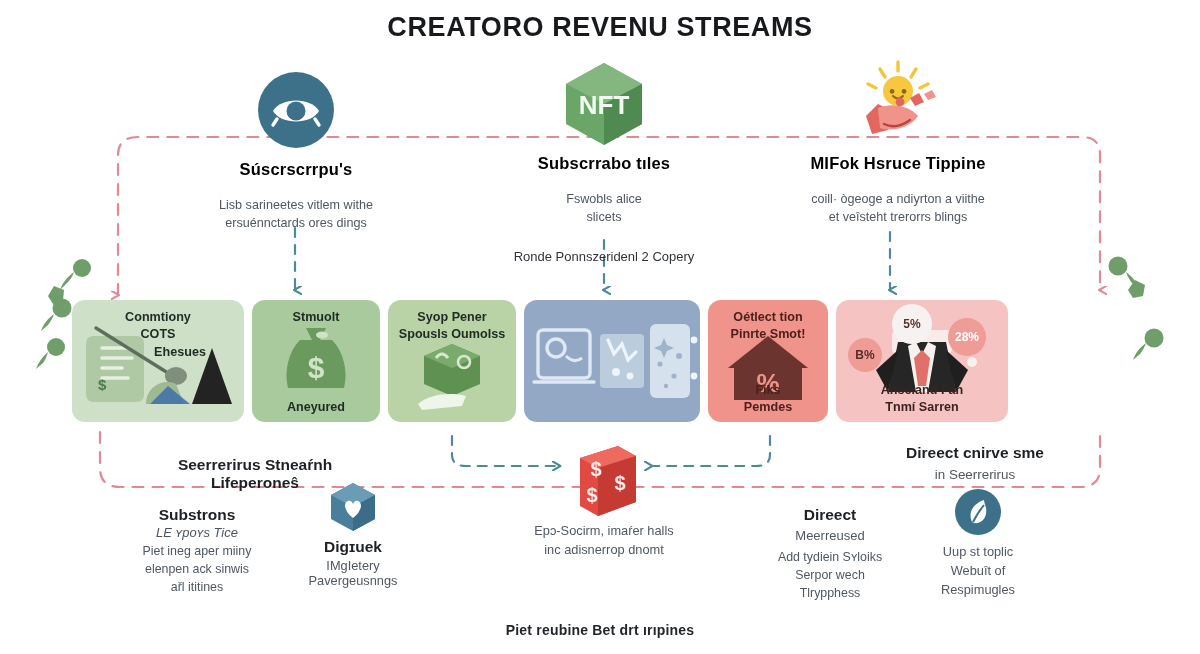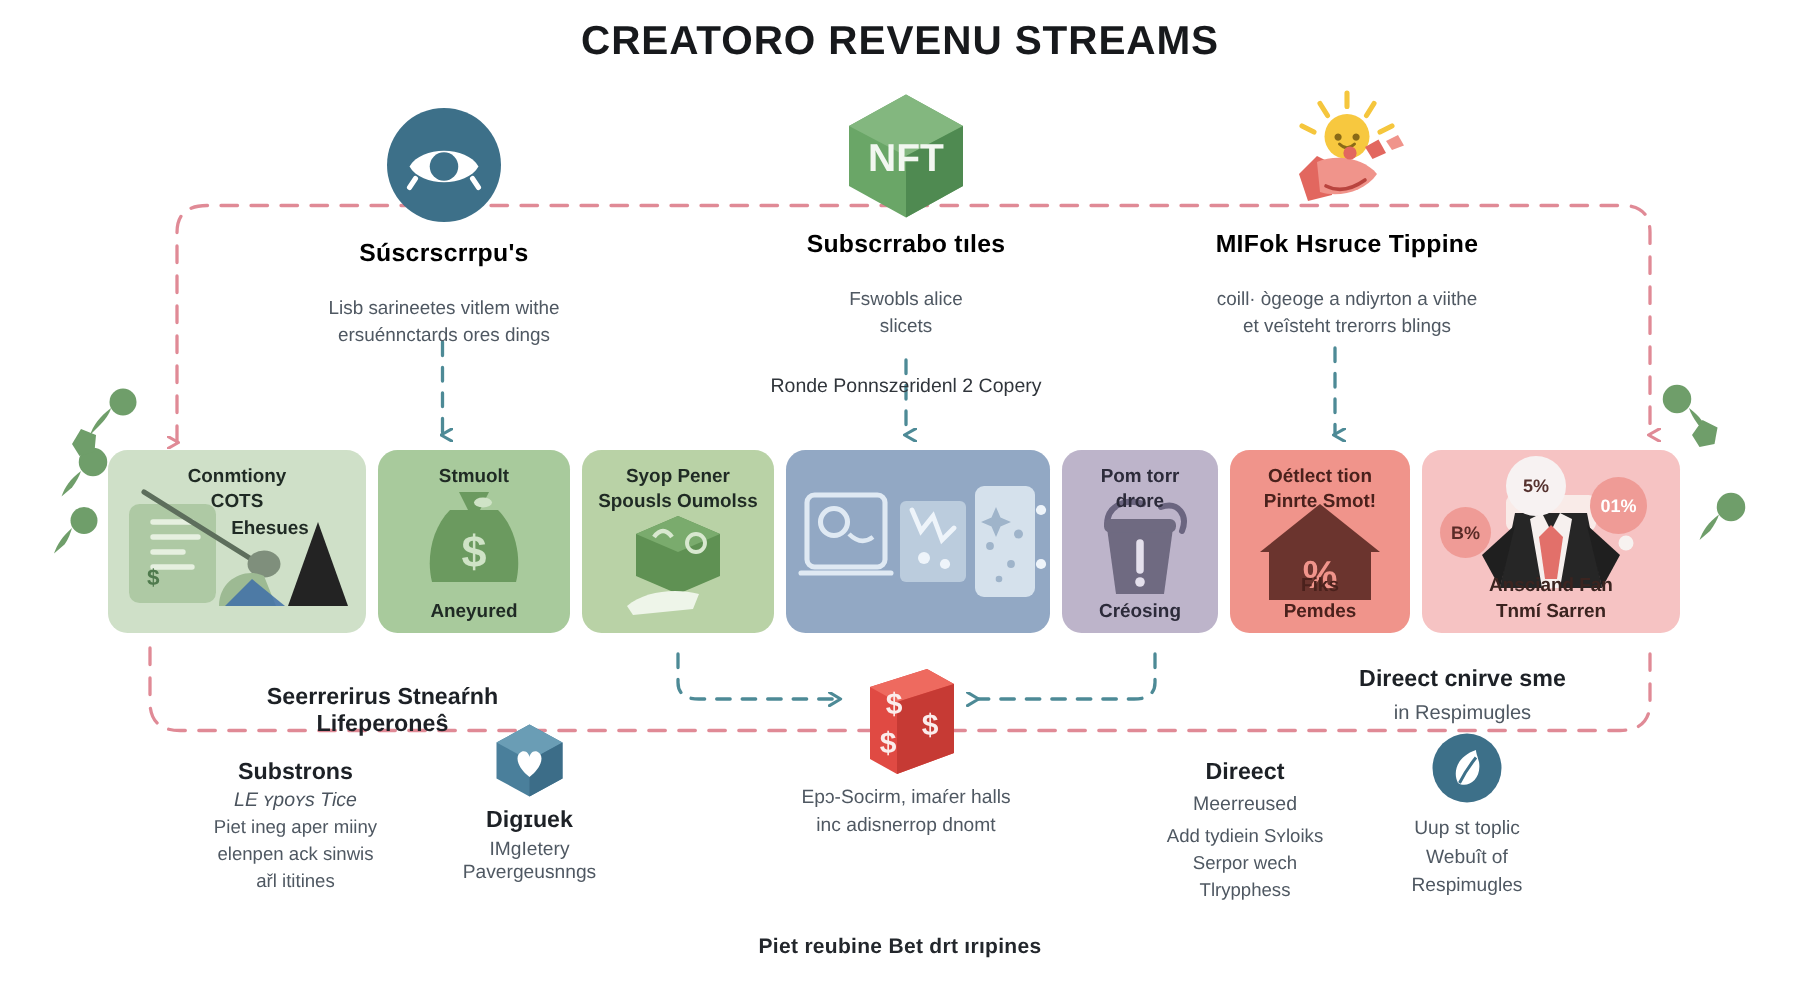--- a/index.html
+++ b/index.html
@@ -246,33 +246,20 @@
           <circle cx="155" cy="56" r="3"></circle>
             <circle cx="136" cy="64" r="2.6"></circle>
           <circle cx="150" cy="76" r="2.6"></circle>
             <circle cx="142" cy="86" r="2.2"></circle>
         </g>
         <circle cx="170" cy="40" r="3.4" fill="#eef4fa"></circle>
         <circle cx="170" cy="76" r="3.4" fill="#eef4fa"></circle>
       </svg>
     </div>
 
-    <div class="card" style="width:104px;background:#bdb4ca;">
-      <svg class="c-art" viewBox="0 0 104 122">
-        <path d="M30,50 C30,36 44,32 54,36" fill="none" stroke="#6b6580" stroke-width="4" stroke-linecap="round"></path>
-        <path d="M66,38 C78,34 84,44 80,54" fill="none" stroke="#6b6580" stroke-width="4" stroke-linecap="round"></path>
-        <path d="M30,52 L74,52 L68,96 L36,96 Z" fill="#6f6a81"></path>
-        <rect x="28" y="46" width="48" height="9" rx="4" fill="#6f6a81"></rect>
-        <path d="M52,62 L52,80" stroke="#e4e0ec" stroke-width="5" stroke-linecap="round"></path>
-        <circle cx="52" cy="88" r="3.2" fill="#e4e0ec"></circle>
-      </svg>
-      <div class="c-top" style="white-space:pre-line;color:#2c2b3a;">Pom torr
-drore</div>
-      <div class="c-bot" style="color:#2c2b3a;">Créosing</div>
-    </div>
 
     <div class="card" style="width:120px;background:#f0948b;">
       <svg class="c-art" viewBox="0 0 120 122">
         <path d="M60,40 L94,66 L94,100 L26,100 L26,66 Z" fill="#6b342e"></path>
         <path d="M60,36 L100,68 L20,68 Z" fill="#6b342e"></path>
         <text x="60" y="92" font-family="Liberation Sans, sans-serif" font-size="26" font-weight="bold" fill="#f0948b" text-anchor="middle">%</text>
       </svg>
       <div class="c-top" style="white-space:pre-line;color:#4a211c;">Oétlect tion
 Pinrte Smot!</div>
       <div class="c-bot" style="white-space:pre-line;color:#4a211c;">Fiks
@@ -283,21 +270,21 @@
       <svg class="c-art" viewBox="0 0 172 122">
         <rect x="56" y="30" width="60" height="24" rx="5" fill="#f9ebe8"></rect>
         <path d="M62,42 L110,42 L120,92 L52,92 Z" fill="#262626"></path>
         <path d="M80,42 L86,54 L92,42 L100,46 L92,92 L80,92 L72,46 Z" fill="#f6f0ee"></path>
         <path d="M86,50 L94,58 L90,86 L82,86 L78,58 Z" fill="#e2706a"></path>
         <path d="M52,92 L40,70 L62,50 Z" fill="#1f1f1f"></path>
         <path d="M120,92 L132,70 L110,50 Z" fill="#1f1f1f"></path>
         <circle cx="136" cy="62" r="5" fill="#f7f2f0"></circle>
       </svg>
       <div class="badge" style="left:56px;top:4px;width:40px;height:40px;background:#f7f2f2;color:#55322f;">5%</div>
-      <div class="badge" style="left:112px;top:18px;width:38px;height:38px;background:#ef9b96;color:#ffffff;">01%</div>
+      <div class="badge" style="left:112px;top:18px;width:38px;height:38px;background:#ef9b96;color:#ffffff;">28%</div>
       <div class="badge" style="left:12px;top:38px;width:34px;height:34px;background:#ef9b96;color:#5a2b27;">B%</div>
       <div class="c-bot" style="white-space:pre-line;color:#3b2420;">Ansciand Fan
 Tnmí Sarren</div>
     </div>
   </div>
 
   <div class="bblock" style="left:110px;top:456px;width:290px;">
     <div class="b-title">Seerrerirus Stneaŕnh</div>
     <div class="b-title">Lifeperoneŝ</div>
   </div>
@@ -334,21 +321,21 @@
         <text x="26" y="66" font-family="Liberation Sans, sans-serif" font-size="20" font-weight="bold" fill="#fbeceb" text-anchor="middle">$</text>
         <text x="54" y="54" font-family="Liberation Sans, sans-serif" font-size="20" font-weight="bold" fill="#fbeceb" text-anchor="middle">$</text>
       </svg>
     </div>
     <div class="f-sub" style="white-space:pre-line;line-height:1.45;">Epɔ-Socirm, imaŕer halls
 inc adisnerrop dnomt</div>
   </div>
 
   <div class="bblock" style="left:830px;top:444px;width:290px;">
     <div class="b-title">Direect cnirve sme</div>
-    <div class="b-sub" style="font-size:13.4px;">in Respimugles</div>
+    <div class="b-sub" style="font-size:13.4px;">in Seerrerirus</div>
   </div>
 
   <div class="bblock" style="left:740px;top:506px;width:180px;">
     <div class="b-title">Direect</div>
     <div class="b-sub" style="font-size:13px;">Meerreused</div>
     <div class="b-sub" style="white-space:pre-line;">Add tydiein Sʏloiks
 Serpor wech
 Tlrypphess</div>
   </div>
 

